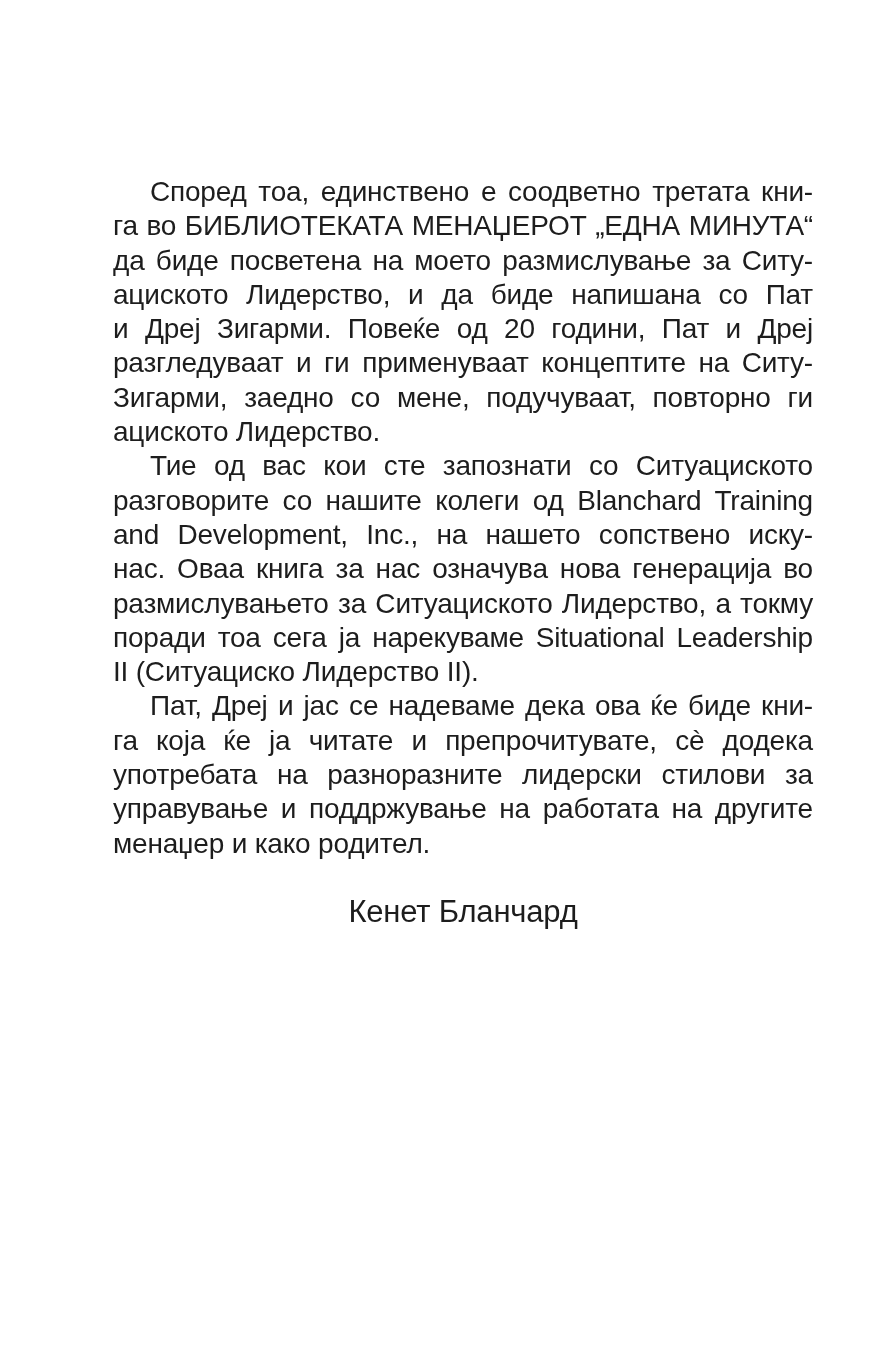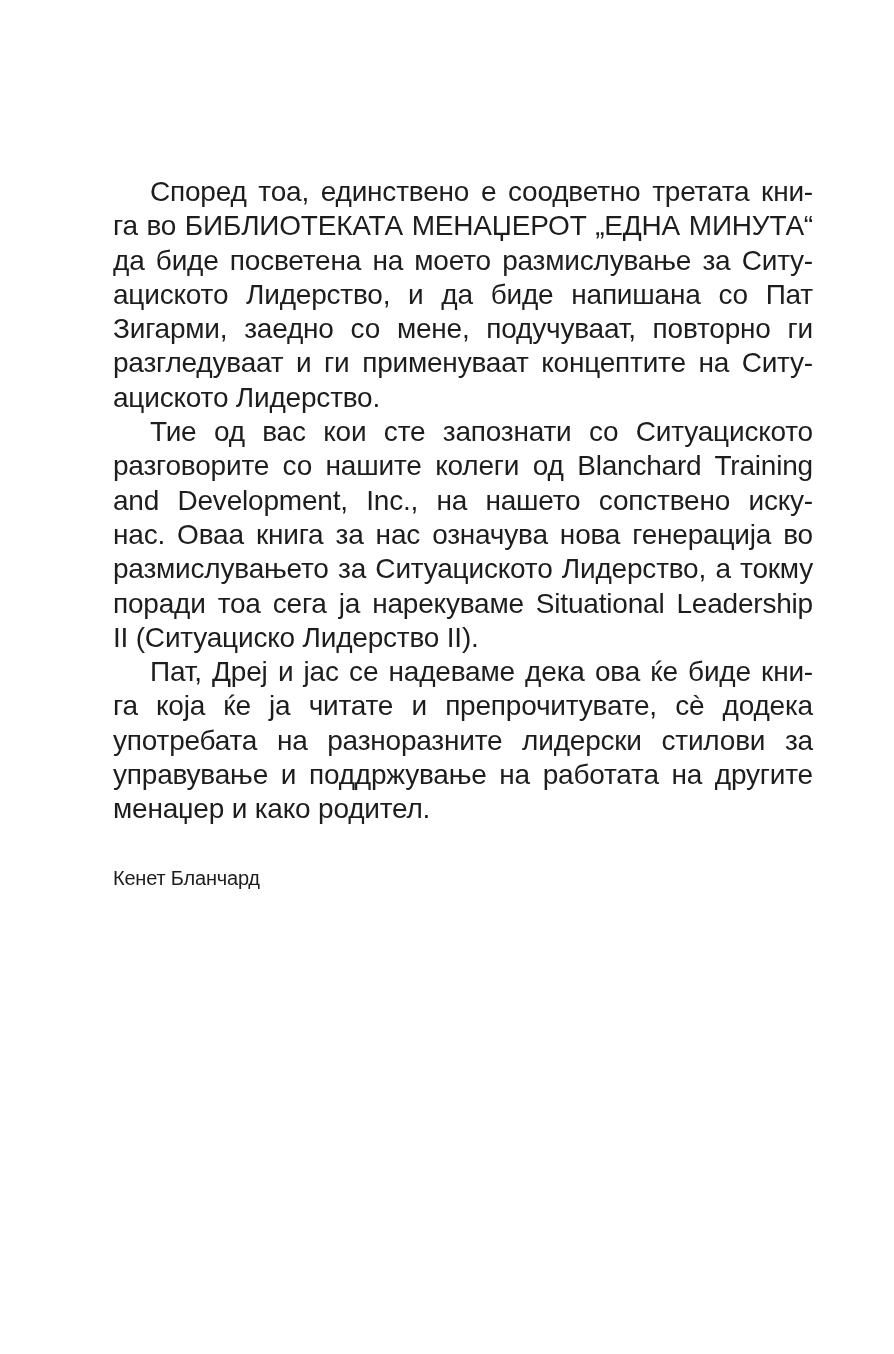--- a/index.html
+++ b/index.html
@@ -37,39 +37,40 @@
   }
   .line.para-first {
     text-indent: 37px;
   }
   .line.para-last {
     text-align: right;
     text-align-last: left;
   }
   .signature {
     margin-top: 34px;
-    font-size: 20px;
+    font-size: 31px;
     line-height: 34.3px;
     letter-spacing: -0.2px;
-    text-align: left;
+    text-align: center;
   }
 </style>
 </head>
 <body>
 
 <div class="page" style="background: rgb(255, 255, 255); color: rgb(29, 29, 29); margin-left: 28px;">
   <div class="text-block">
     <div id="paragraphs-container">
         <div class="paragraph">
           <div class="line para-first">Според тоа, единствено е соодветно третата кни-</div>
           <div class="line">га во БИБЛИОТЕКАТА МЕНАЏЕРОТ „ЕДНА МИНУТА“</div>
           <div class="line">да биде посветена на моето размислување за Ситу-</div>
           <div class="line">ациското Лидерство, и да биде напишана со Пат</div>
+          <div class="line">и Дреј Зигарми. Повеќе од 20 години, Пат и Дреј</div>
+          <div class="line">разгледуваат и ги применуваат концептите на Ситу-</div>
           <div class="line">Зигарми, заедно со мене, подучуваат, повторно ги</div>
-          <div class="line">разгледуваат и ги применуваат концептите на Ситу-</div>
           <div class="line para-last">ациското Лидерство.</div>
         </div>
         <div class="paragraph">
           <div class="line para-first">Тие од вас кои сте запознати со Ситуациското</div>
           <div class="line">разговорите со нашите колеги од Blanchard Training</div>
           <div class="line">and Development, Inc., на нашето сопствено иску-</div>
           <div class="line">нас. Оваа книга за нас означува нова генерација во</div>
           <div class="line">размислувањето за Ситуациското Лидерство, а токму</div>
           <div class="line">поради тоа сега ја нарекуваме Situational Leadership</div>
           <div class="line para-last">II (Ситуациско Лидерство II).</div>

